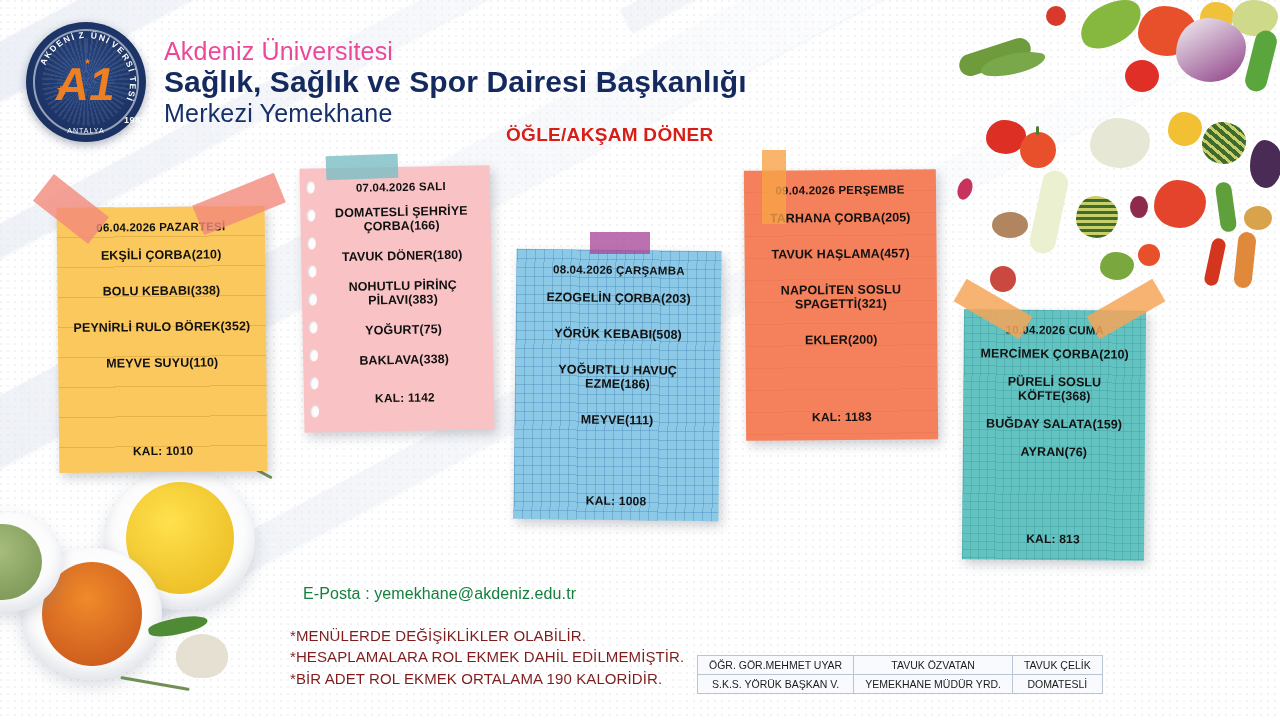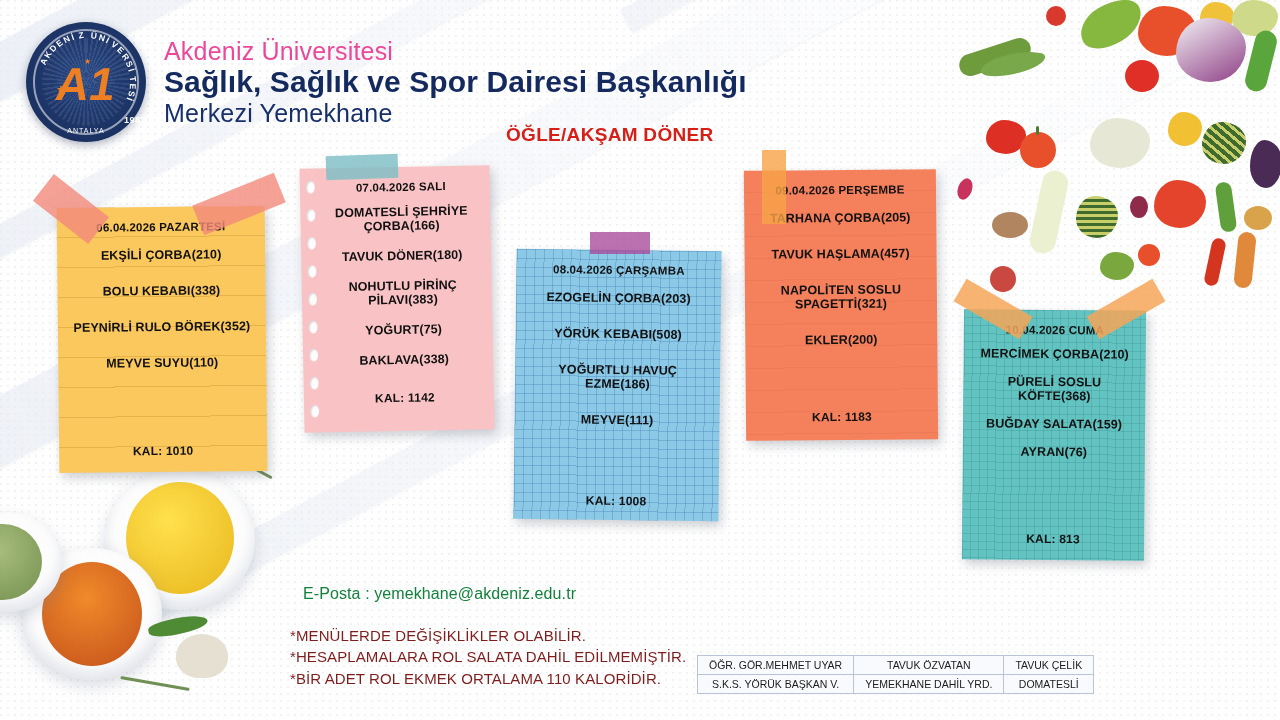--- a/index.html
+++ b/index.html
@@ -412,32 +412,32 @@
       <div class="item">PÜRELİ SOSLU KÖFTE(368)</div>
       <div class="item">BUĞDAY SALATA(159)</div>
       <div class="item">AYRAN(76)</div>
     </div>
     <div class="kal">KAL: 813</div>
   </div>
 
   <div class="email">E-Posta : yemekhane@akdeniz.edu.tr</div>
   <div class="notes">
     <div>*MENÜLERDE DEĞİŞİKLİKLER OLABİLİR.</div>
-    <div>*HESAPLAMALARA ROL SALATA DAHİL EDİLMEMİŞTİR.</div>
-    <div>*BİR ADET ROL EKMEK ORTALAMA 110 KALORİDİR.</div>
+    <div>*HESAPLAMALARA ROL EKMEK DAHİL EDİLMEMİŞTİR.</div>
+    <div>*BİR ADET ROL EKMEK ORTALAMA 190 KALORİDİR.</div>
   </div>
 
   <table class="sig-table">
     <tbody>
         <tr>
       <td>ÖĞR. GÖR.MEHMET UYAR</td>
       <td>TAVUK ÖZVATAN</td>
       <td>TAVUK ÇELİK</td>
     </tr>
     <tr>
       <td>S.K.S. YÖRÜK BAŞKAN V.</td>
-      <td>YEMEKHANE DAHİL YRD.</td>
+      <td>YEMEKHANE MÜDÜR YRD.</td>
       <td>DOMATESLİ</td>
     </tr>
   </tbody>
     </table>
 
 </div>
 
 </body></html>

